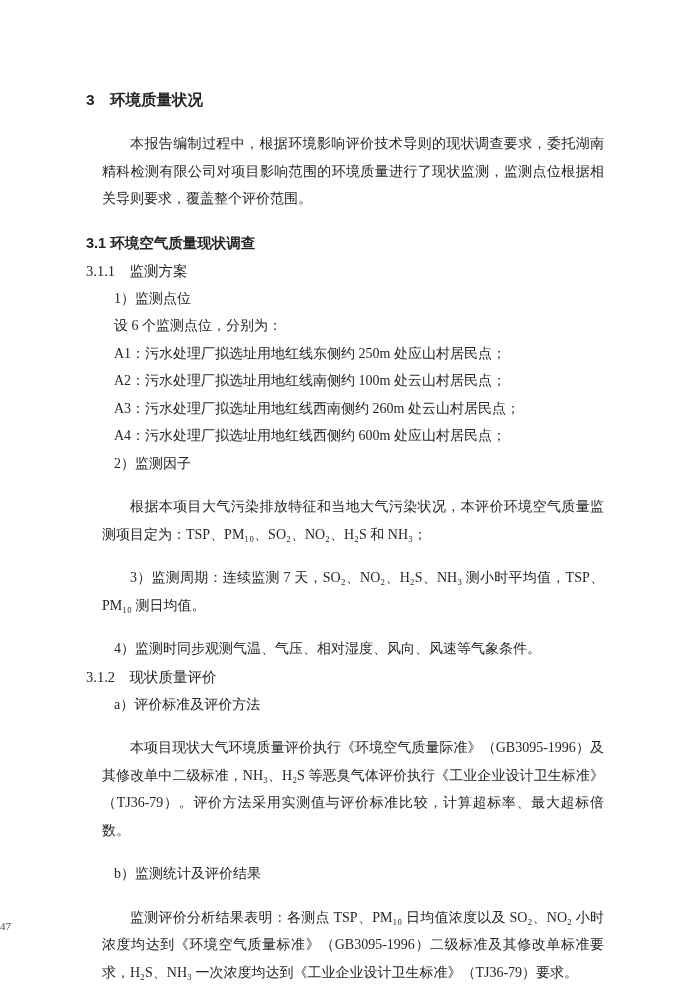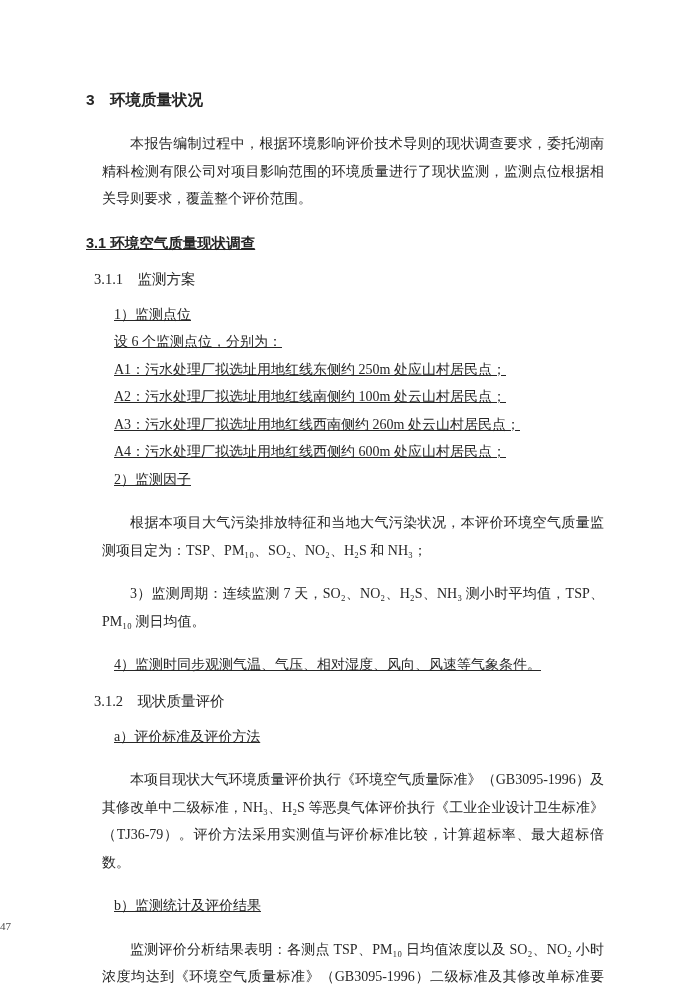--- a/index.html
+++ b/index.html
@@ -32,43 +32,41 @@
     margin: 0 0 1px 0;
     white-space: pre-wrap;
   }
   .h2 {
     font-family: "Liberation Sans", "DejaVu Sans", sans-serif;
     font-size: 14.5px;
     font-weight: bold;
     line-height: 28px;
     margin: 0;
     white-space: pre-wrap;
-    text-decoration: underline;
   }
   .h3 {
     font-size: 14.5px;
     font-weight: normal;
     line-height: 28px;
-    margin: 8px;
+    margin: 0;
     white-space: pre-wrap;
   }
   .para {
     font-size: 14px;
     line-height: 27.5px;
     text-indent: 2em;
     text-align: justify;
     margin: 16px;
   }
   .line {
     font-size: 14px;
     line-height: 27.5px;
     text-indent: 2em;
     margin: 0;
     white-space: pre-wrap;
-    text-decoration: underline;
   }
   .footer {
     position: absolute;
     left: 0;
     top: 920px;
     width: 100%;
     font-size: 11px;
     color: #4a4a4a;
   }
 </style>

